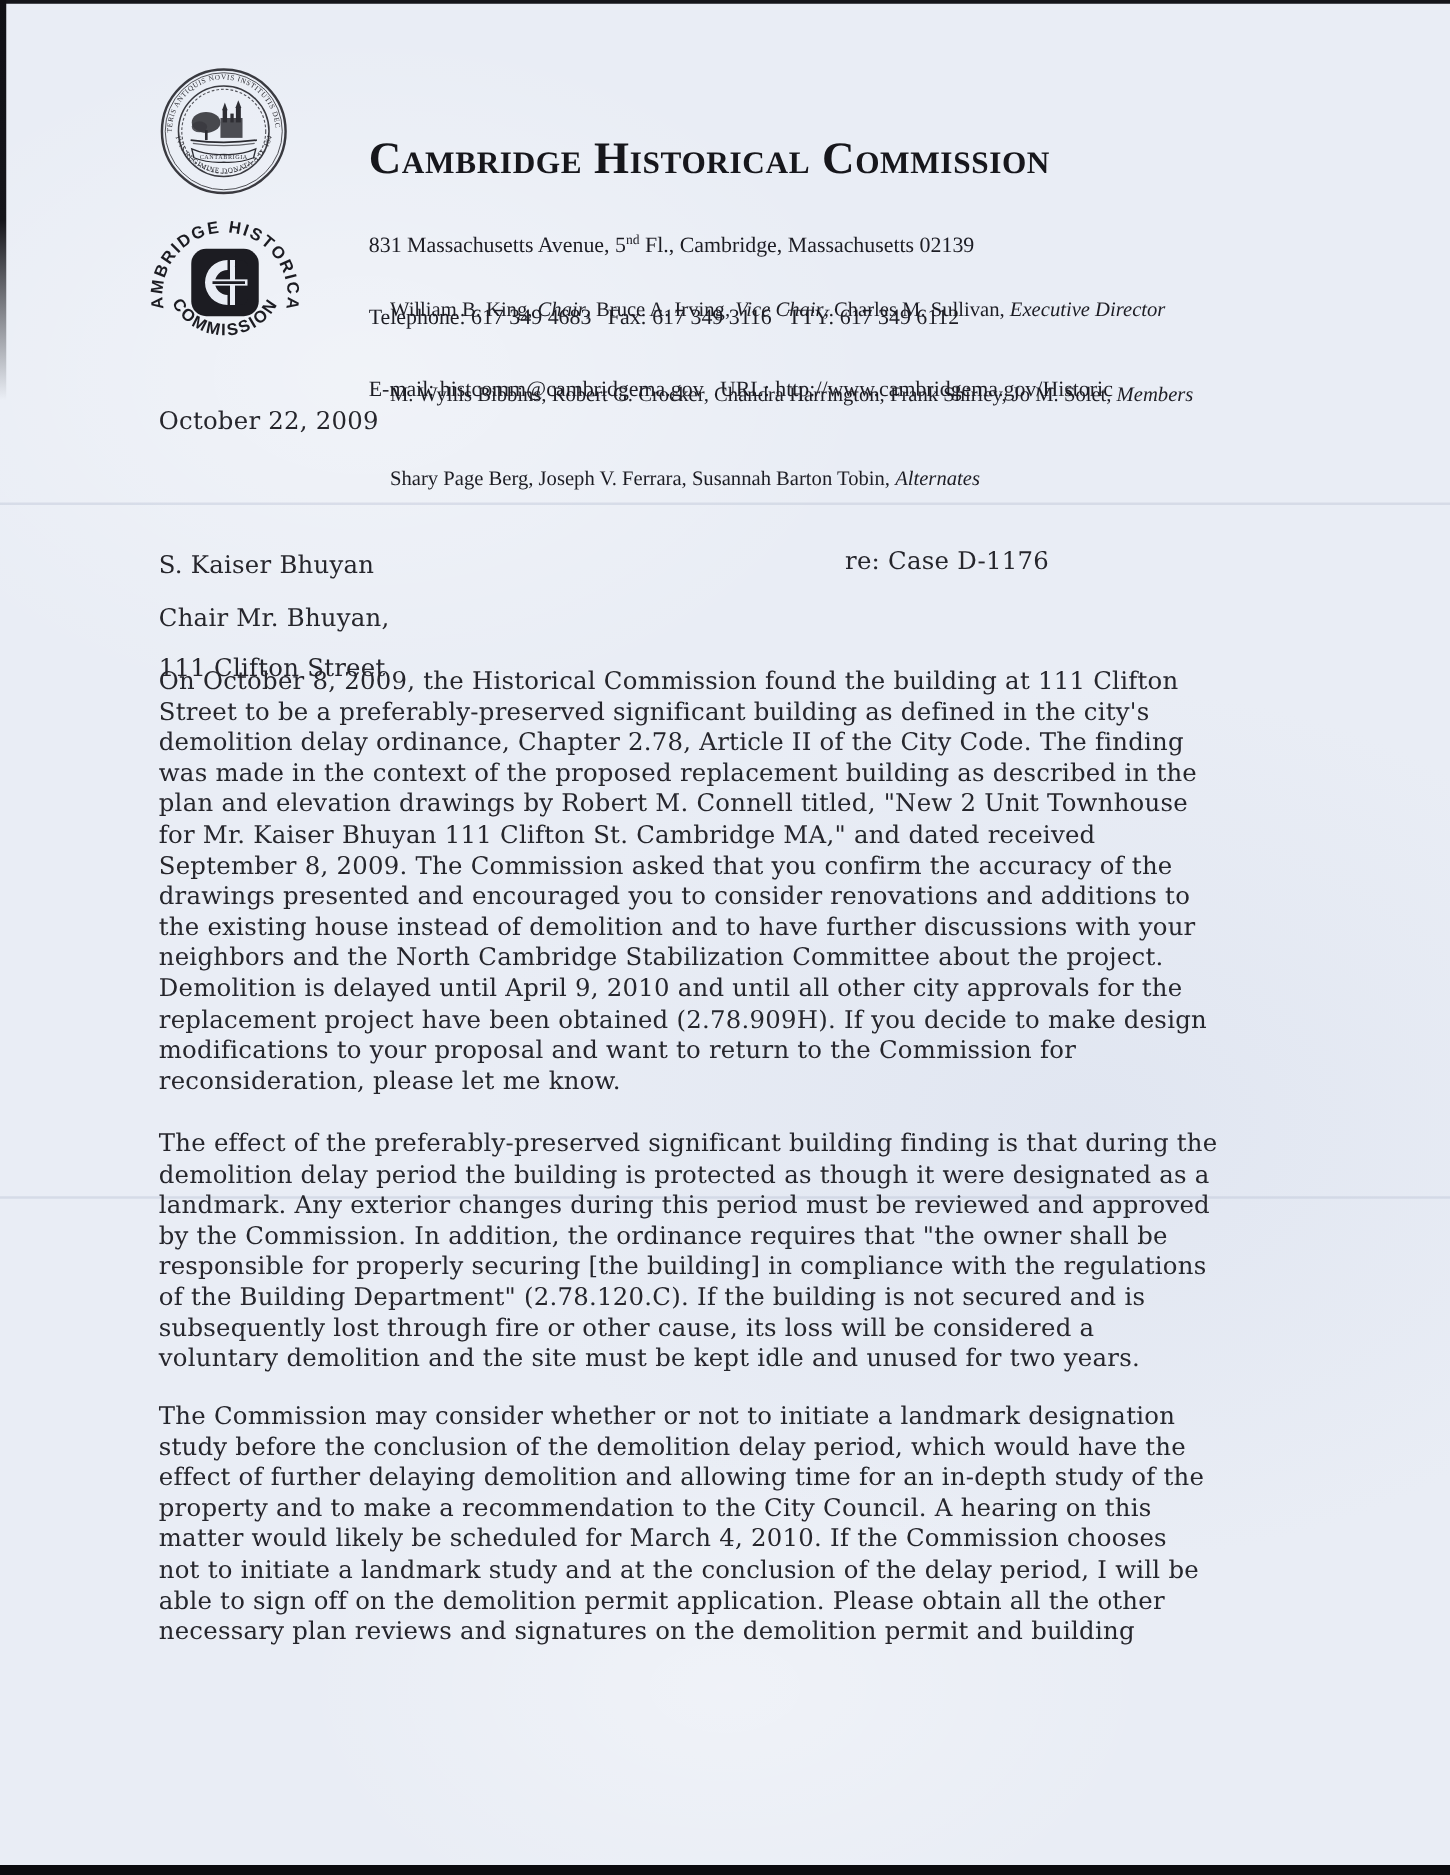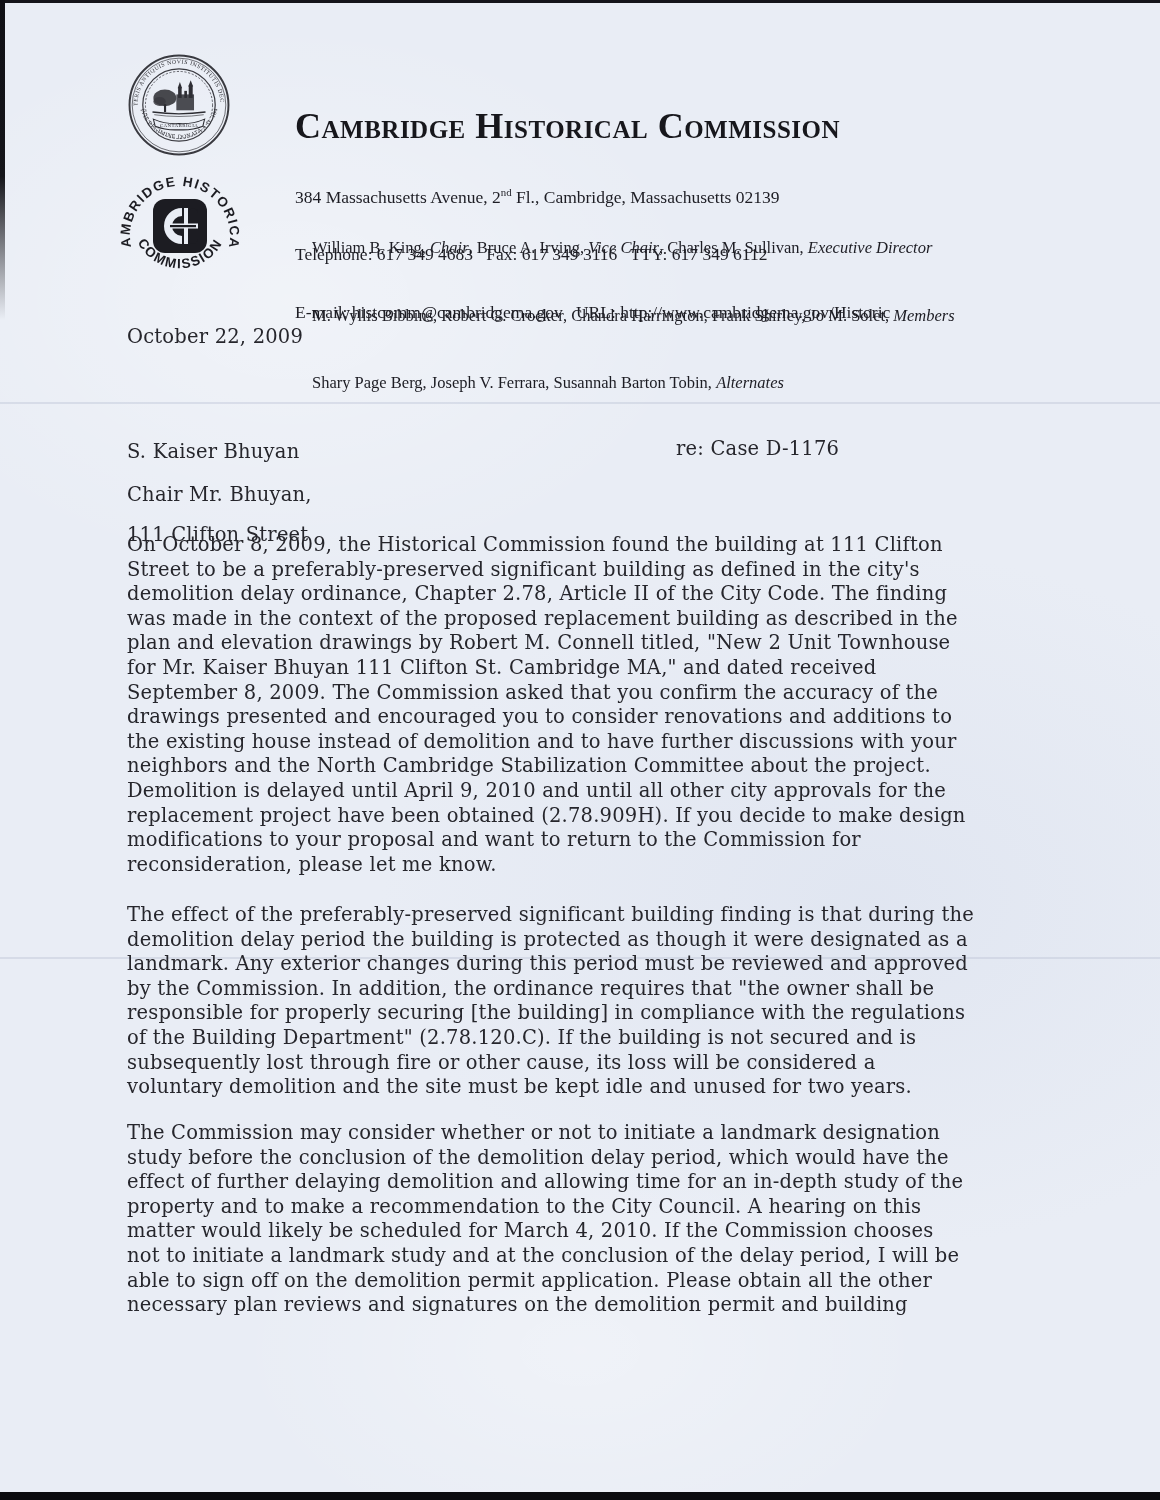--- a/index.html
+++ b/index.html
@@ -129,21 +129,21 @@
         <rect x="64" y="42" width="4" height="36" fill="#e9edf5"></rect>
         <rect x="68" y="42" width="10" height="36" rx="5" fill="#1c1c22"></rect>
         <rect x="48" y="57.5" width="30" height="5" fill="#e9edf5"></rect>
         <rect x="50" y="59" width="26" height="2.2" fill="#1c1c22"></rect>
       </g>
     </svg>
   </div>
 
   <div class="lh-text">
     <div class="lh-title">Cambridge Historical Commission</div>
-    <div class="lh-line"><span>384 Massachusetts Avenue, 2</span><sup>nd</sup><span> Fl., Cambridge, Massachusetts 02139</span></div>
+    <div class="lh-line"><span>831 Massachusetts Avenue, 5</span><sup>nd</sup><span> Fl., Cambridge, Massachusetts 02139</span></div>
     <div class="lh-line">Telephone: 617 349 4683   Fax: 617 349 3116   TTY: 617 349 6112</div>
     <div class="lh-line">E-mail: histcomm@cambridgema.gov   URL: http://www.cambridgema.gov/Historic</div>
   </div>
 
   <div class="members">
     <div><span>William B. King, </span><i>Chair</i><span>, Bruce A. Irving, </span><i>Vice Chair</i><span>, Charles M. Sullivan, </span><i>Executive Director</i></div>
     <div><span>M. Wyllis Bibbins, Robert G. Crocker, Chandra Harrington, Frank Shirley, Jo M. Solet, </span><i>Members</i></div>
     <div><span>Shary Page Berg, Joseph V. Ferrara, Susannah Barton Tobin, </span><i>Alternates</i></div>
   </div>
 

